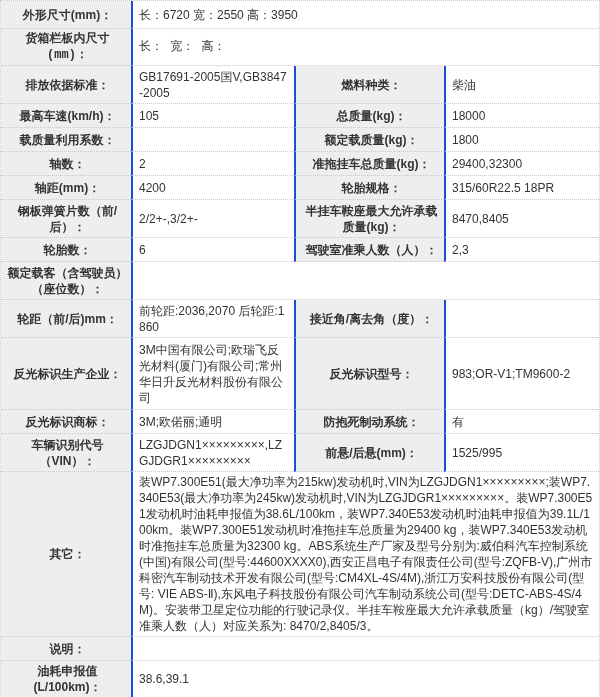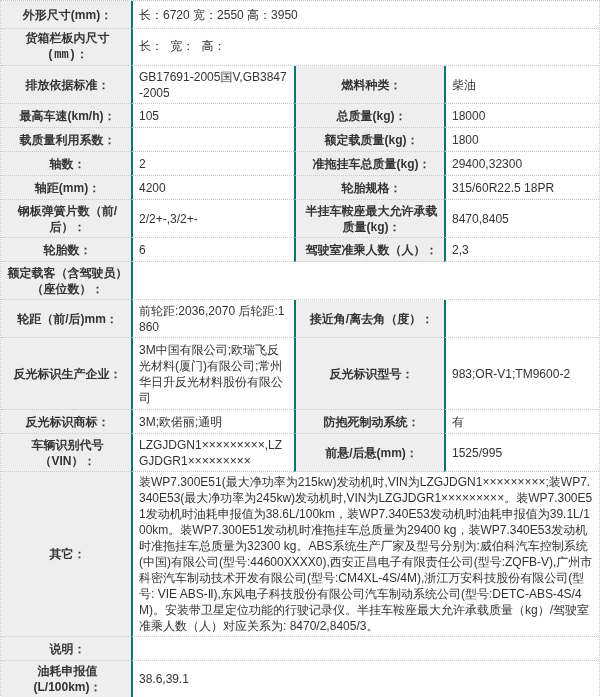--- a/index.html
+++ b/index.html
@@ -25,21 +25,21 @@
   }
   td{
     box-sizing:border-box;
     font-size:12px;
     line-height:16px;
     vertical-align:middle;
     border-bottom:1px dotted var(--border-color);
     padding:2px 6px;
     color:var(--text-color);
   }
-  td + td{border-left:2px solid #0f766e;}
+  td + td{border-left:2px solid #1d4ed8;}
   td.cell-label{
     background:var(--label-bg);
     font-weight:bold;
     padding:2px 2px 2px 5px;
     word-break:break-word;
     text-align:center;
   }
   td.cell-value{
     background:#ffffff;
     word-break:break-all;

